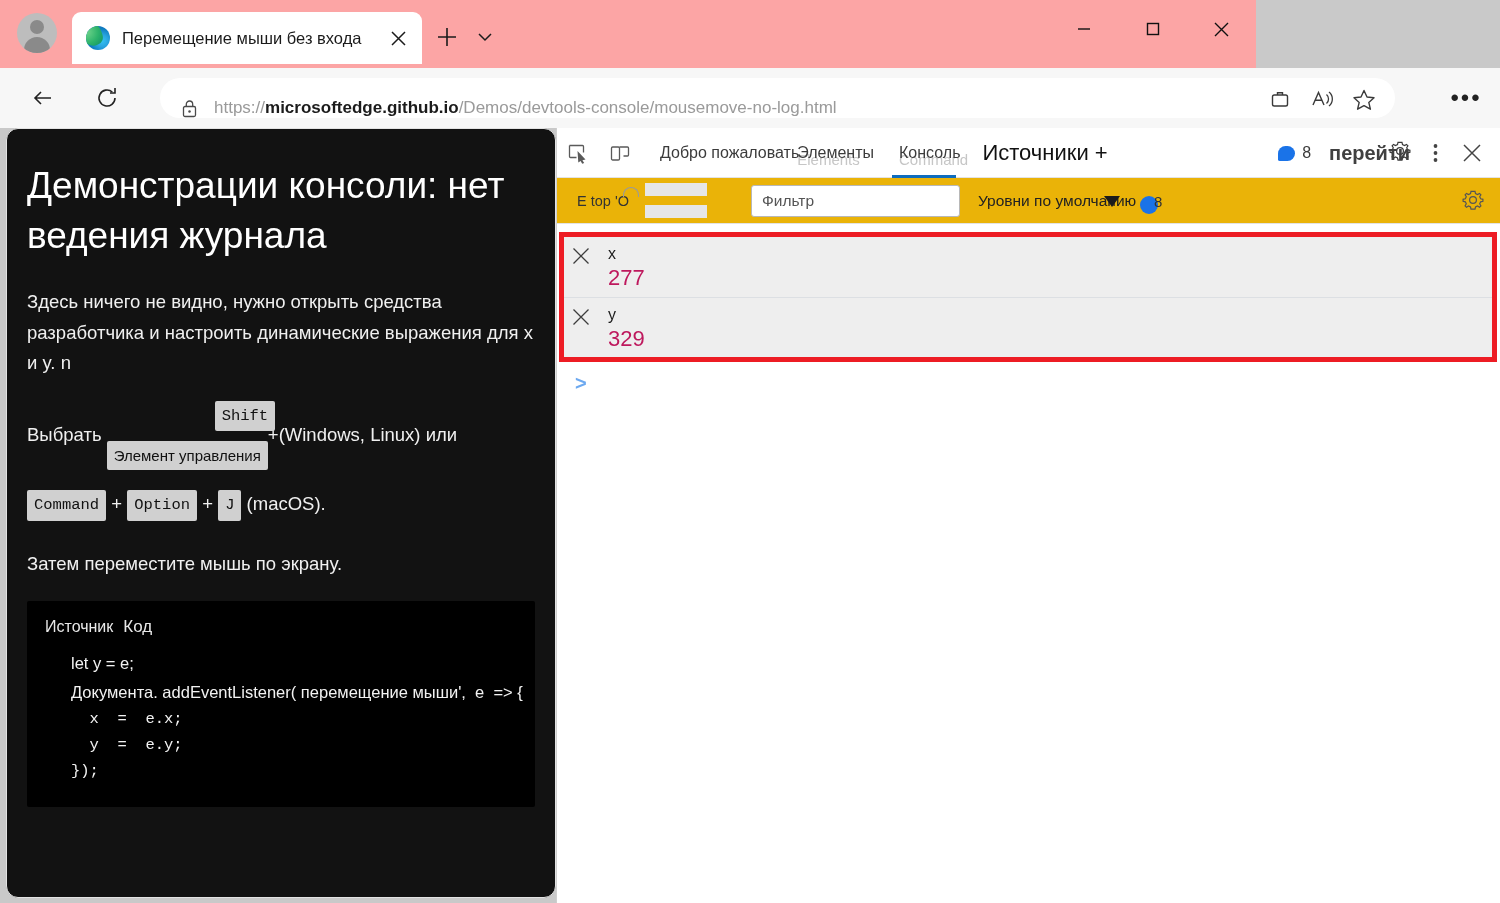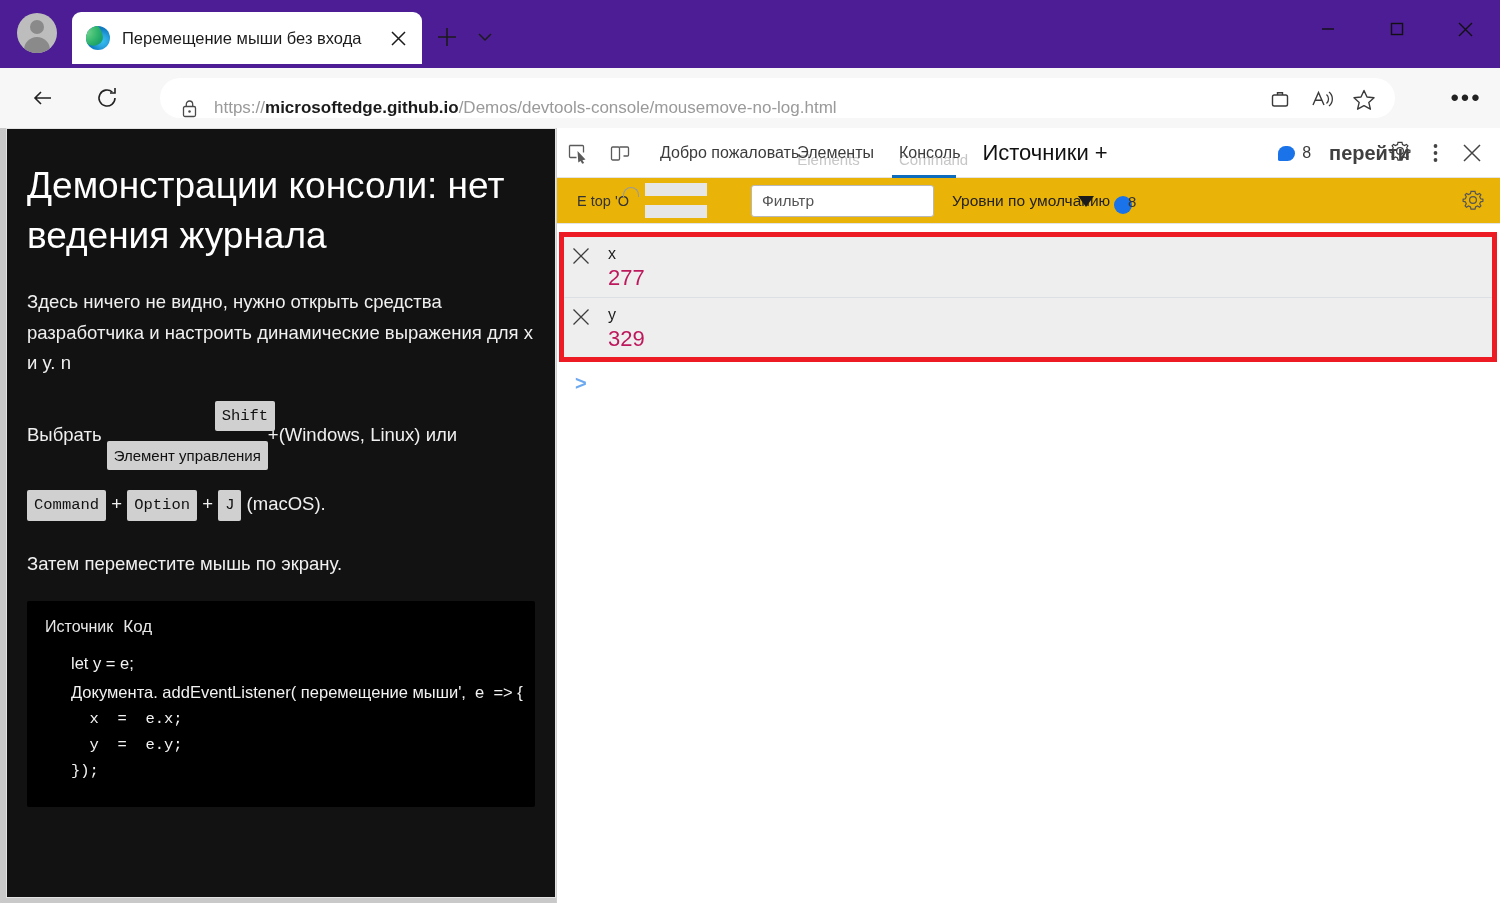--- a/index.html
+++ b/index.html
@@ -13,22 +13,22 @@
 
   #app {
     position: relative;
     width: 1500px; height: 903px;
     background: #c9c9c9;
   }
 
   
   .titlebar {
     position: absolute; left: 0; top: 0;
-    width: 1500px; height: 68px;
-    background: #4c1d95;
+    width: 1256px; height: 68px;
+    background: #fca5a5;
   }
   .avatar-btn {
     position: absolute; left: 14px; top: 10px;
     width: 46px; height: 46px;
     border-radius: 50%;
     display: flex; align-items: center; justify-content: center;
   }
   .avatar-circle {
     width: 40px; height: 40px; border-radius: 50%;
     background: #bdbdbd;
@@ -140,21 +140,21 @@
     width: 44px; height: 38px;
     display: flex; align-items: center; justify-content: center;
     color: #222; font-size: 24px; letter-spacing: 2px;
   }
 
   
   .page-pane {
     position: absolute; left: 6px; top: 128px;
     width: 550px; height: 770px;
     background: #121212;
-    border-radius: 0;
+    border-radius: 12px;
     overflow: hidden;
     border: 1px solid #e3e3e3;
   }
   .page-inner { padding: 22px 20px 0 20px; }
   .page-h1 {
     color: #ffffff;
     font-size: 37px;
     font-weight: 400;
     line-height: 1.35;
     margin: 10px 0 26px 0;
@@ -277,21 +277,21 @@
     border-bottom: 1px solid #e3e3e3;
     background: #eab308;
   }
   .ctx-sel { font-size: 14.5px; color: #333; margin-left: 8px; white-space: nowrap; position: relative; }
   .ctx-sel .cap { position:absolute; left: 46px; top: -6px; width: 16px; height: 10px; border-radius: 8px 8px 0 0; border: 1px solid #9a9a9a; border-bottom: none; }
   .ghost-stack { display: flex; flex-direction: column; gap: 9px; margin-left: 16px; }
   .ghost-stack .g1 { width: 62px; height: 13px; background: #e6e6e6; }
   .ghost-stack .g2 { width: 62px; height: 13px; background: #e6e6e6; }
   .filter-input {
     margin-left: 44px;
-    width: 183px; height: 32px;
+    width: 209px; height: 32px;
     border: 1px solid #b8b8b8;
     border-radius: 3px;
     background: #fff;
     display: flex; align-items: center;
     padding: 0 10px;
     font-size: 15.5px; color: #555;
   }
   .levels-wrap { position: relative; margin-left: 18px; display: flex; align-items: center; }
   .levels-text { font-size: 15.5px; color: #222; white-space: nowrap; }
   .levels-caret {

